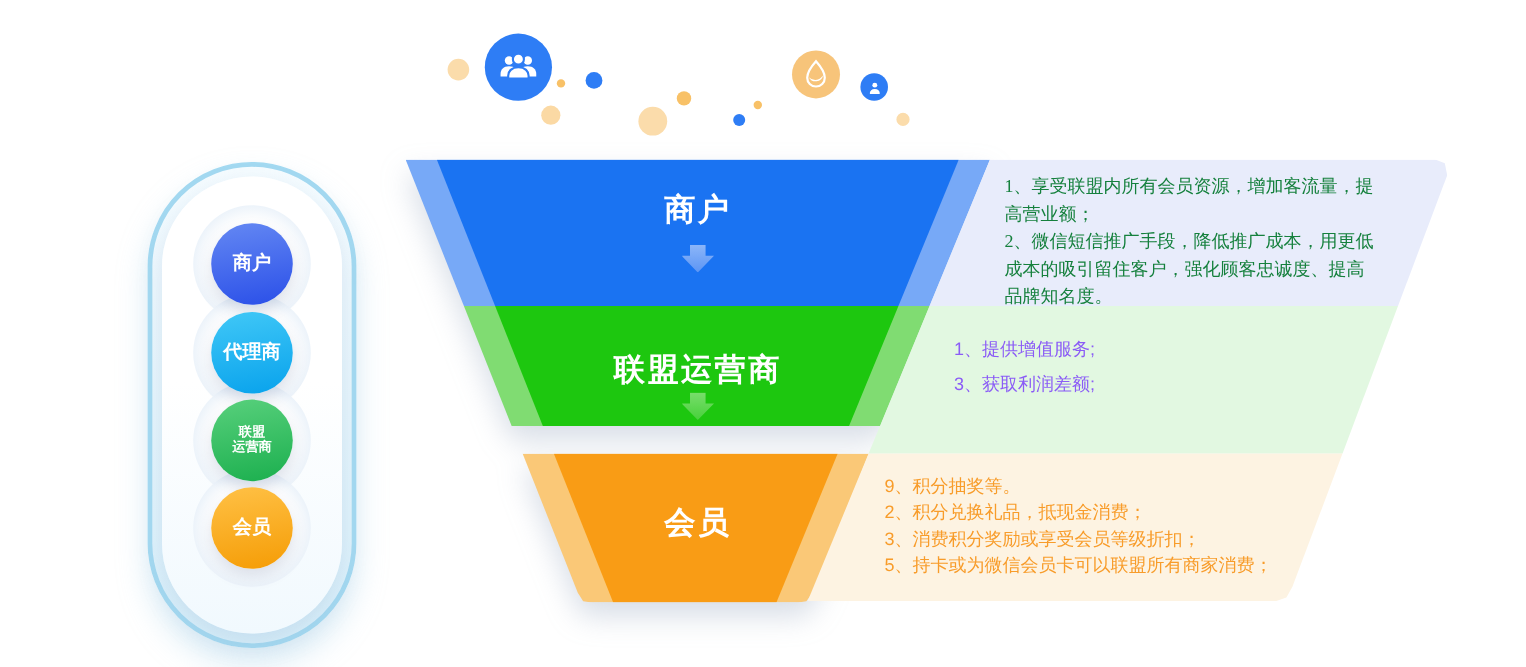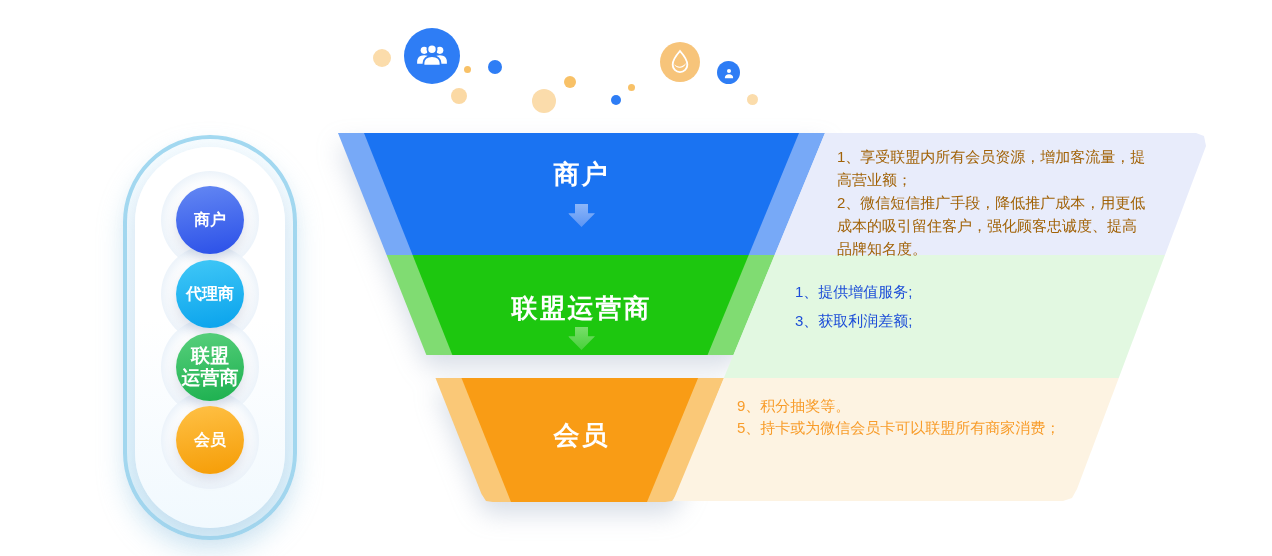--- a/index.html
+++ b/index.html
@@ -30,21 +30,21 @@
   .cap-circle{
     position:absolute;left:50%;transform:translateX(-50%);
     width:68px;height:68px;border-radius:50%;
     display:flex;align-items:center;justify-content:center;
     color:#fff;font-weight:bold;font-size:16px;line-height:1.18;
     text-align:center;white-space:pre-line;
     box-shadow:0 6px 12px rgba(30,60,120,.18);
   }
   .cap1{background:linear-gradient(170deg,#6488f3 0%,#2a4fe8 100%);top:47px;}
   .cap2{background:linear-gradient(170deg,#41c8f7 0%,#08a2ec 100%);top:121px;}
-  .cap3{background:linear-gradient(170deg,#58d07c 0%,#1baf4e 100%);top:194px;font-size:19px;}
+  .cap3{background:linear-gradient(170deg,#58d07c 0%,#1baf4e 100%);top:194px;font-size:11px;}
   .cap4{background:linear-gradient(170deg,#ffc146 0%,#f59c05 100%);top:267px;}
   .halo1{top:32px;} .halo2{top:106px;} .halo3{top:179px;} .halo4{top:252px;}
 
   
   .funnel{
     left:338px;top:133px;width:487px;height:369px;
     filter:drop-shadow(0 12px 12px rgba(125,145,175,.30));
   }
   .fsec{position:absolute;left:0;width:487px;}
   .fsec .band,.fsec .core{position:absolute;inset:0;}
@@ -73,22 +73,22 @@
   
   .panelblock{
     left:660px;top:133px;width:550px;height:368px;
     clip-path:polygon(165px 0px,536px 0px,544px 3px,546px 13px,417px 356px,412px 365px,403px 368px,13px 368px);
   }
   .pband{position:absolute;left:0;width:100%;}
   .pband1{top:0;height:122px;background:#e8ecfb;}
   .pband2{top:122px;height:123px;background:#e2f8e1;}
   .pband3{top:245px;height:123px;background:#fdf3e2;}
   .ptext{position:absolute;font-size:15px;}
-  .ptext1{left:177px;top:12px;width:312px;line-height:23px;color:#a16207;}
-  .ptext2{left:135px;top:144px;width:300px;line-height:29px;color:#1d4ed8;}
+  .ptext1{left:177px;top:12px;width:312px;line-height:23px;color:#15803d;font-family:Liberation Serif, serif;}
+  .ptext2{left:135px;top:144px;width:300px;line-height:29px;color:#8b5cf6;}
   .ptext3{left:77px;top:262px;width:345px;line-height:22px;color:#f89c2a;}
 
   
   .dot{position:absolute;border-radius:50%;}
   .dot1{left:373px;top:49px;width:18px;height:18px;background:#fbdcab;}
   .dot2{left:464px;top:66px;width:7px;height:7px;background:#f8c167;}
   .dot3{left:488px;top:60px;width:14px;height:14px;background:#2e7df5;}
   .dot4{left:451px;top:88px;width:16px;height:16px;background:#fbd9a4;}
   .dot5{left:532px;top:89px;width:24px;height:24px;background:#fbdcab;}
   .dot6{left:564px;top:76px;width:12px;height:12px;background:#f8c167;}
@@ -191,15 +191,17 @@
   <div class="ptext ptext1">
     <div>1、享受联盟内所有会员资源，增加客流量，提高营业额；</div>
     <div>2、微信短信推广手段，降低推广成本，用更低成本的吸引留住客户，强化顾客忠诚度、提高品牌知名度。</div>
   </div>
   <div class="ptext ptext2">
     <div>1、提供增值服务;</div>
     <div>3、获取利润差额;</div>
   </div>
   <div class="ptext ptext3">
     <div>9、积分抽奖等。</div>
+    <div>2、积分兑换礼品，抵现金消费；</div>
+    <div>3、消费积分奖励或享受会员等级折扣；</div>
     <div>5、持卡或为微信会员卡可以联盟所有商家消费；</div>
   </div>
 </div>
 
 </body></html>

